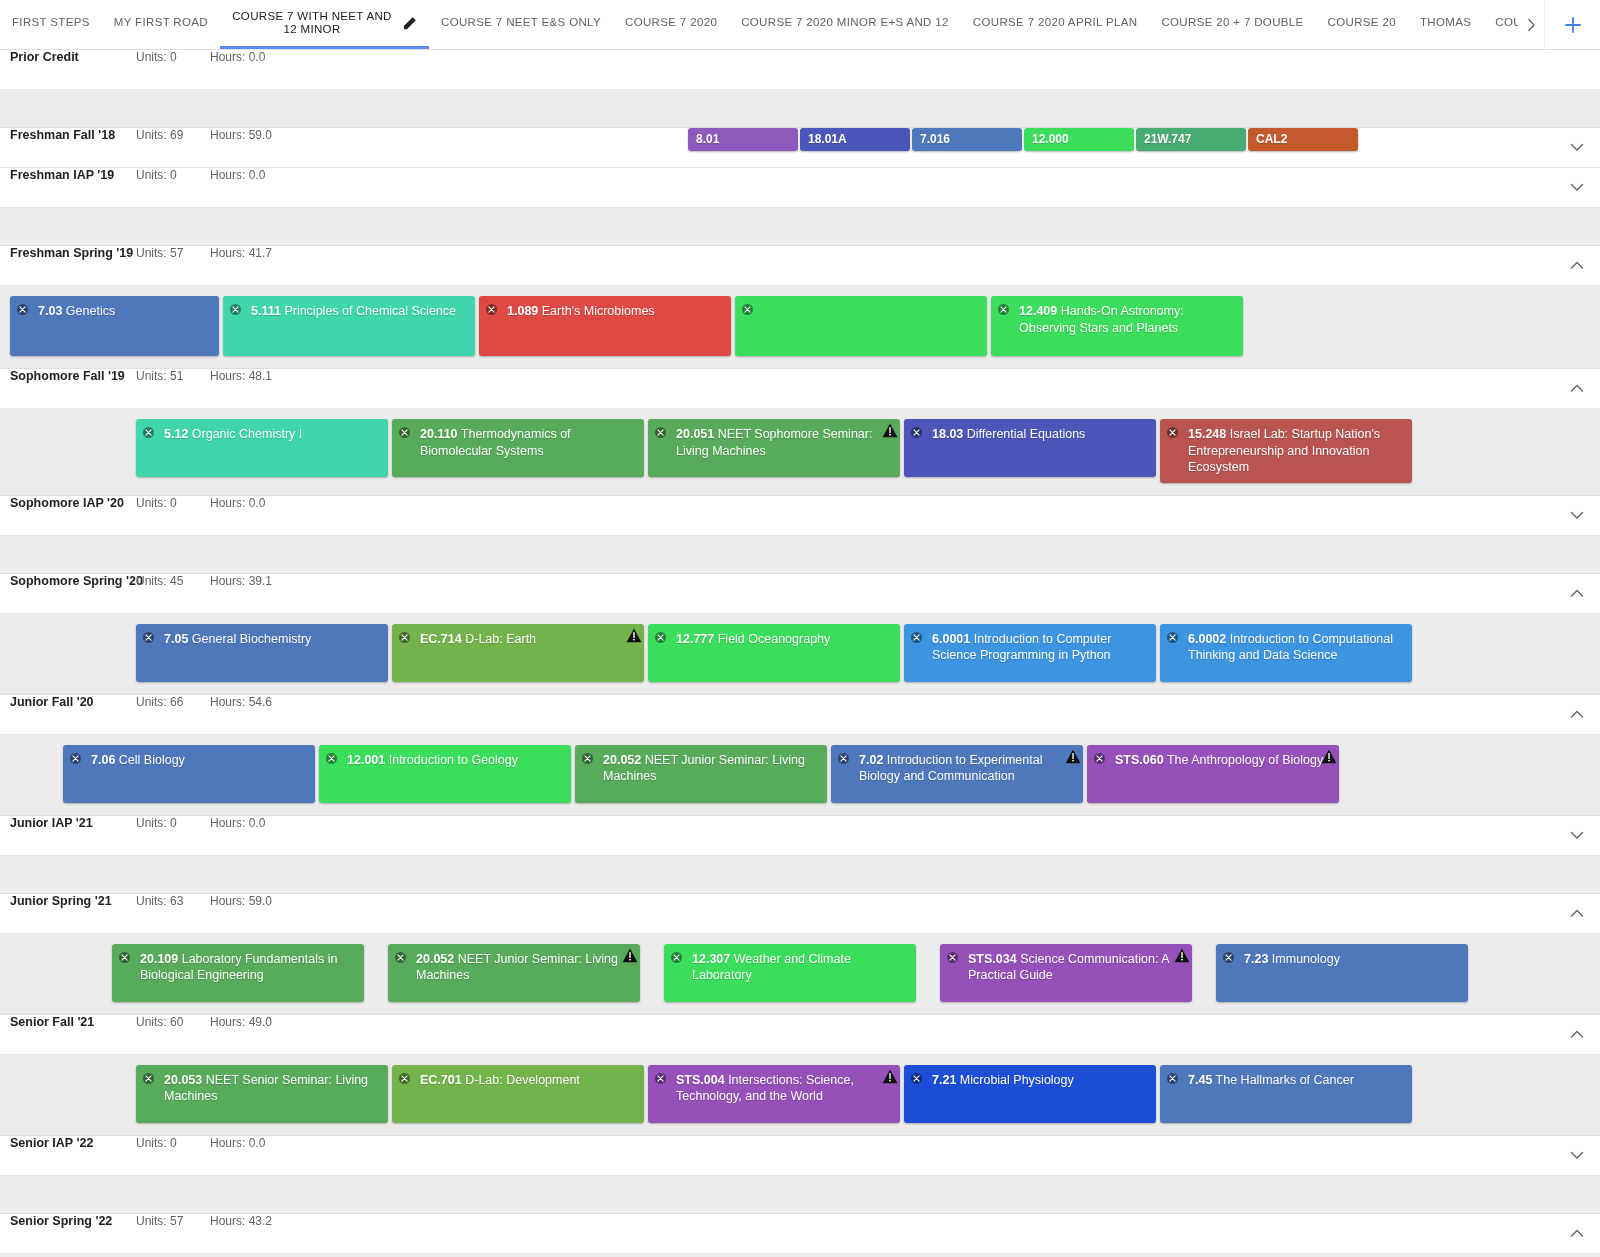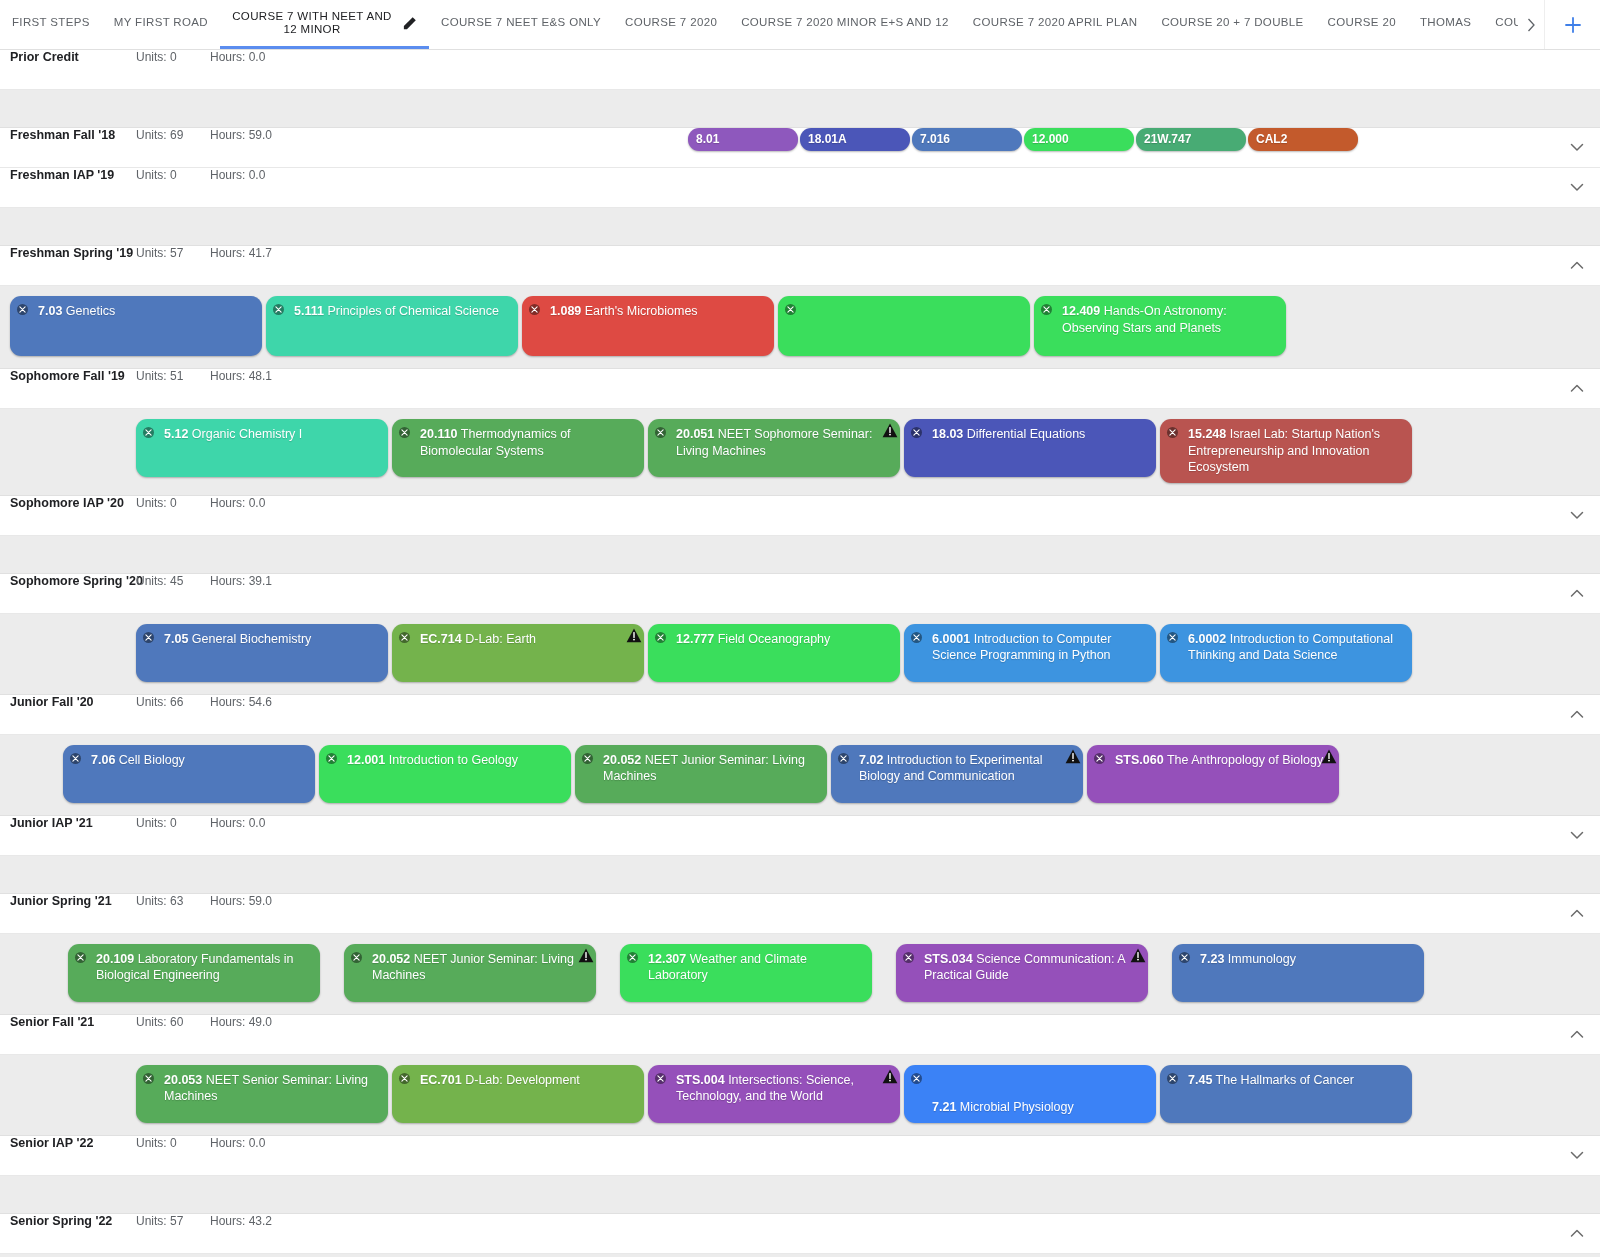--- a/index.html
+++ b/index.html
@@ -120,21 +120,21 @@
     align-items: flex-start;
     gap: 4px;
     border-bottom: 1px solid #e0e0e0;
     min-height: 38px;
   }
   .courses-row.empty { min-height: 38px; padding: 0; height: 38px; }
 
   
   .card {
     position: relative;
-    border-radius: 11px;
+    border-radius: 3px;
     color: #ffffff;
     padding: 7px 9px 7px 8px;
     display: flex;
     align-items: flex-start;
     box-shadow: 0 1px 2px rgba(0,0,0,.28);
     cursor: pointer;
     overflow: hidden;
     line-height: 1.32;
   }
   .card .ctext {
@@ -283,21 +283,21 @@
       <div class="sem-title">Freshman Spring '19</div>
       <div class="sem-stat units">Units: 57</div>
       <div class="sem-stat hours">Hours: 41.7</div>
       <div class="chevron">
         <svg width="14" height="9" viewBox="0 0 13 9">
           <path d="M1 7 L6.5 1.5 L12 7" fill="none" stroke="#6b6b6b" stroke-width="1.5" stroke-linecap="round" stroke-linejoin="round"></path>
         </svg>
       </div>
     </div>
     <div class="courses-row">
-      <div class="card" style="background: rgb(79, 120, 188); width: 252px; min-height: 60px;">
+      <div class="card" style="background: rgb(79, 120, 188); width: 209px; min-height: 60px;">
         <span class="close-icon">
           <svg width="7" height="7" viewBox="0 0 8 8">
             <path d="M1 1 L7 7 M7 1 L1 7" stroke="#ffffff" stroke-width="1.2" stroke-linecap="round"></path>
           </svg>
         </span>
         <span class="ctext"><span class="cnum">7.03</span> <span class="cname">Genetics</span></span>
       </div>
       <div class="card" style="background: rgb(62, 214, 170); width: 252px; min-height: 60px;">
         <span class="close-icon">
           <svg width="7" height="7" viewBox="0 0 8 8">
@@ -539,21 +539,21 @@
     <div class="semester-header">
       <div class="sem-title">Junior Spring '21</div>
       <div class="sem-stat units">Units: 63</div>
       <div class="sem-stat hours">Hours: 59.0</div>
       <div class="chevron">
         <svg width="14" height="9" viewBox="0 0 13 9">
           <path d="M1 7 L6.5 1.5 L12 7" fill="none" stroke="#6b6b6b" stroke-width="1.5" stroke-linecap="round" stroke-linejoin="round"></path>
         </svg>
       </div>
     </div>
-    <div class="courses-row" style="padding-left: 68px; gap: 24px;">
+    <div class="courses-row" style="padding-left: 112px; gap: 24px;">
       <div class="card" style="background: rgb(87, 171, 90); width: 252px; min-height: 58px;">
         <span class="close-icon">
           <svg width="7" height="7" viewBox="0 0 8 8">
             <path d="M1 1 L7 7 M7 1 L1 7" stroke="#ffffff" stroke-width="1.2" stroke-linecap="round"></path>
           </svg>
         </span>
         <span class="ctext"><span class="cnum">20.109</span> <span class="cname">Laboratory Fundamentals in Biological Engineering</span></span>
       </div>
       <div class="card" style="background: rgb(87, 171, 90); width: 252px; min-height: 58px;">
         <span class="close-icon">
@@ -637,21 +637,21 @@
         </span>
         <span class="ctext"><span class="cnum">STS.004</span> <span class="cname">Intersections: Science, Technology, and the World</span></span>
         <span class="warn-icon">
           <svg width="16" height="15" viewBox="0 0 16 15">
             <path d="M8 0.6 L15.4 14.2 L0.6 14.2 Z" fill="#111111"></path>
             <path d="M8 4.6 L8 9.4" stroke="#ffffff" stroke-width="1.4" stroke-linecap="round"></path>
             <circle cx="8" cy="11.6" r="0.95" fill="#ffffff"></circle>
           </svg>
         </span>
       </div>
-      <div class="card" style="background: #3b82f6; width: 252px; min-height: 58px; align-items: flex-end;">
+      <div class="card" style="background: #1d4ed8; width: 252px; min-height: 58px;">
         <span class="close-icon">
           <svg width="7" height="7" viewBox="0 0 8 8">
             <path d="M1 1 L7 7 M7 1 L1 7" stroke="#ffffff" stroke-width="1.2" stroke-linecap="round"></path>
           </svg>
         </span>
         <span class="ctext"><span class="cnum">7.21</span> <span class="cname">Microbial Physiology</span></span>
       </div>
       <div class="card" style="background: rgb(79, 120, 188); width: 252px; min-height: 58px;">
         <span class="close-icon">
           <svg width="7" height="7" viewBox="0 0 8 8">

